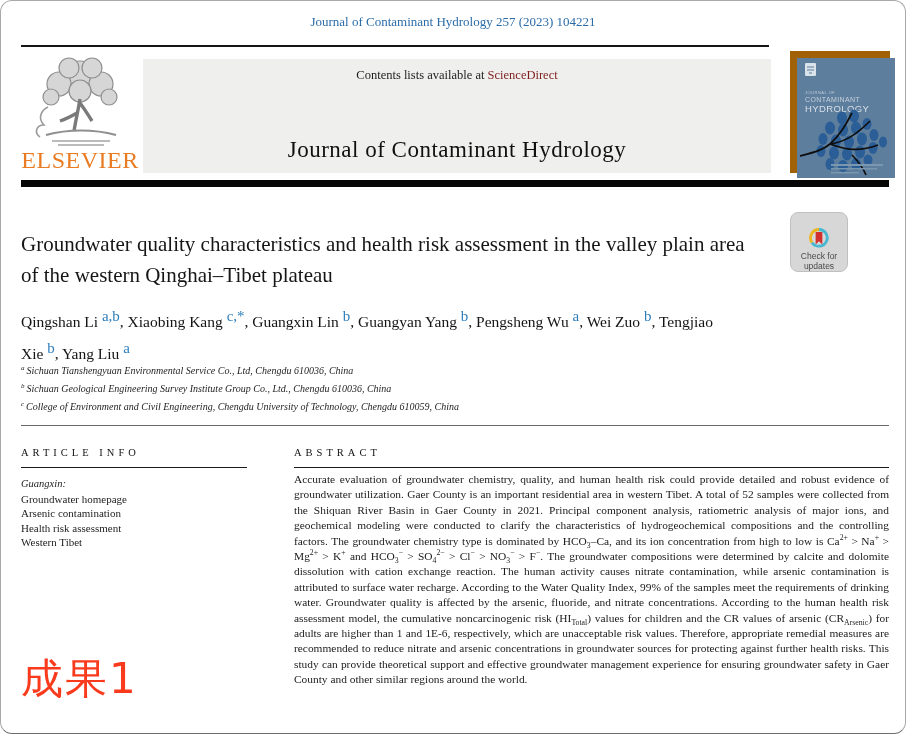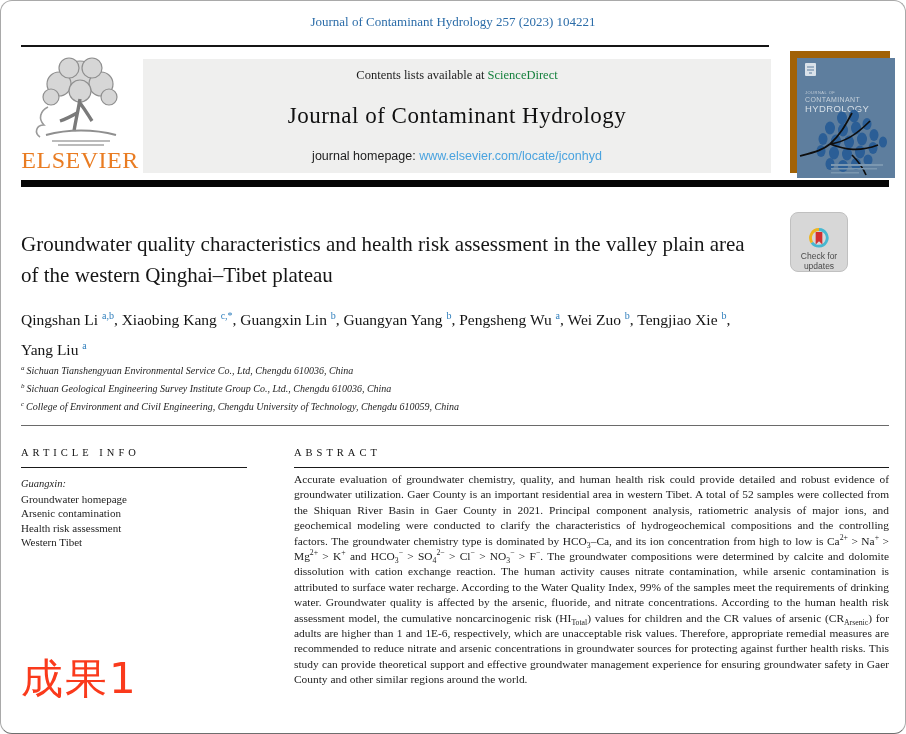--- a/index.html
+++ b/index.html
@@ -20,21 +20,21 @@
   .logo-block svg { display:block; margin:0 auto; }
   .elsevier-word { font-size:24px; color:#e97c22; letter-spacing:.5px; margin-top:-2px; }
 
   
   .banner {
     position:absolute; left:142px; top:58px; width:628px; height:114px;
     background:#efefee; display:flex; flex-direction:column;
     align-items:center; justify-content:space-between; padding:9px 0 10px 0;
   }
   .banner-contents { font-size:12.5px; color:#1c1c1c; }
-  .link-sd { color:#15803d; text-decoration:none; cursor:pointer; }
+  .link-sd { color:#7f1d1d; text-decoration:none; cursor:pointer; }
   .banner-title { font-size:23px; color:#111; letter-spacing:.5px; }
   .banner-homepage { font-family:"Liberation Sans", sans-serif; font-size:12.5px; color:#222; }
   .link-home { color:#4aa3df; text-decoration:none; cursor:pointer; }
 
   
   .cover { position:absolute; left:789px; top:50px; width:100px; height:122px; border:7px solid #a16207; }
   .cover svg { display:block; }
 
   .black-bar { position:absolute; top:179px; left:20px; width:868px; height:7px; background:#060606; }
 
@@ -47,21 +47,21 @@
   .check-badge {
     position:absolute; left:789px; top:211px; width:58px; height:60px;
     background:#d7d7d7; border:1px solid #c0c0c0; border-radius:8px;
     display:flex; flex-direction:column; align-items:center; padding-top:14px; cursor:pointer;
   }
   .check-badge .cb-text {
     font-family:"Liberation Sans", sans-serif; font-size:8.5px; line-height:9.5px; color:#4a4a4a; text-align:center;
   }
 
   .authors { position:absolute; left:20px; top:302px; width:732px; font-size:15.5px; color:#141414; line-height:26px; }
-  .authors sup { color:#2e7ebc; font-size:10px; }
+  .authors sup { color:#2e7ebc; font-size:15px; }
 
   .affiliations { position:absolute; left:20px; top:360px; width:720px; font-size:10px; font-style:italic; color:#1d1d1d; line-height:14.5px; }
   .affiliations sup { font-size:7px; margin-right:2px; }
 
   .rule-mid { position:absolute; top:424px; left:20px; width:868px; height:1px; background:#6a6a6a; }
 
   .col-header { font-size:10.5px; letter-spacing:4px; color:#111; }
   .col-rule { border:none; border-top:1.5px solid #1a1a1a; margin-top:9px; }
 
   .col-left { position:absolute; left:20px; top:446px; width:226px; }
@@ -105,23 +105,20 @@
       <path d="M20 52 C 12 56 10 64 16 70 C 8 70 6 78 12 82" stroke="#9a9a9a" stroke-width="1.6" fill="none"></path>
     </svg>
     <div class="elsevier-word">ELSEVIER</div>
   </div>
 
   <div class="banner">
     <div class="banner-contents">
       <span>Contents lists available at </span><a class="link-sd">ScienceDirect</a>
     </div>
     <div class="banner-title">Journal of Contaminant Hydrology</div>
-    <div class="banner-homepage">
-      <span>journal homepage: </span><a class="link-home">www.elsevier.com/locate/jconhyd</a>
-    </div>
   </div>
 
   <div class="cover">
     <svg width="98" height="120" viewBox="0 0 98 120">
       <rect x="0" y="0" width="98" height="120" fill="#5e7e9e"></rect>
       <rect x="8" y="5" width="11" height="13" rx="1" fill="#e8edf2" opacity="0.9"></rect>
       <path d="M10 9 h7 M10 12 h7 M12 15 h3" stroke="#5e7e9e" stroke-width="1"></path>
       <text x="8" y="36" font-size="4" fill="#c2cdd8" font-family="Liberation Sans, sans-serif" letter-spacing="0.5">JOURNAL OF</text>
       <text x="8" y="44" font-size="7" fill="#c5d0da" font-family="Liberation Sans, sans-serif" letter-spacing="0.4">CONTAMINANT</text>
       <text x="8" y="54" font-size="9.5" fill="#d6dfe7" font-family="Liberation Sans, sans-serif" letter-spacing="0.4">HYDROLOGY</text>

